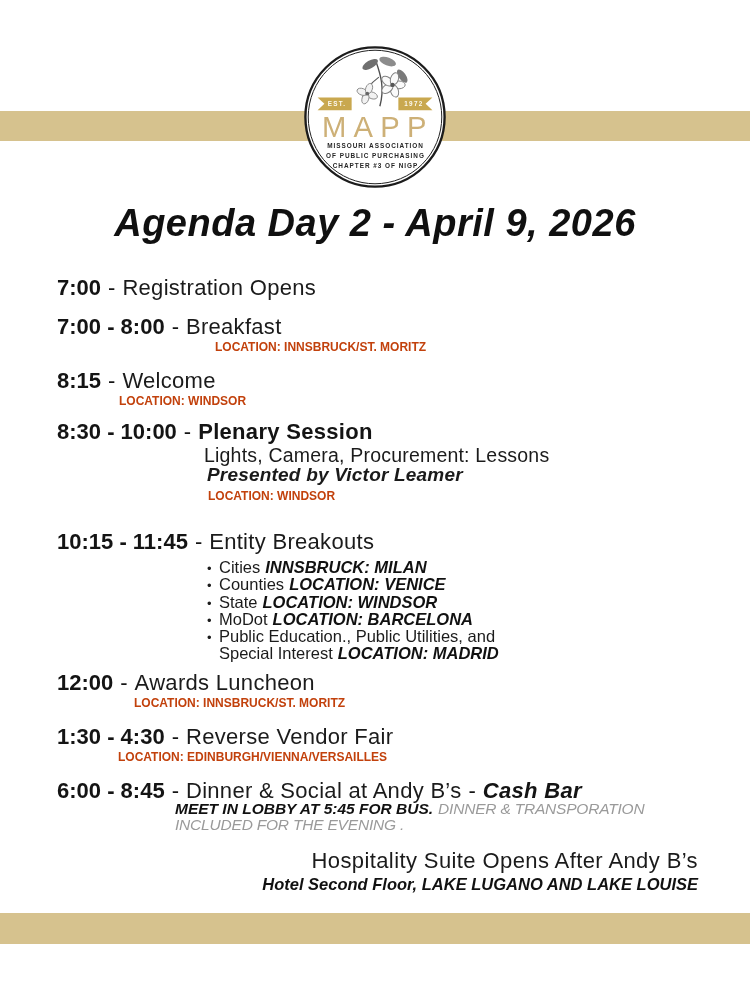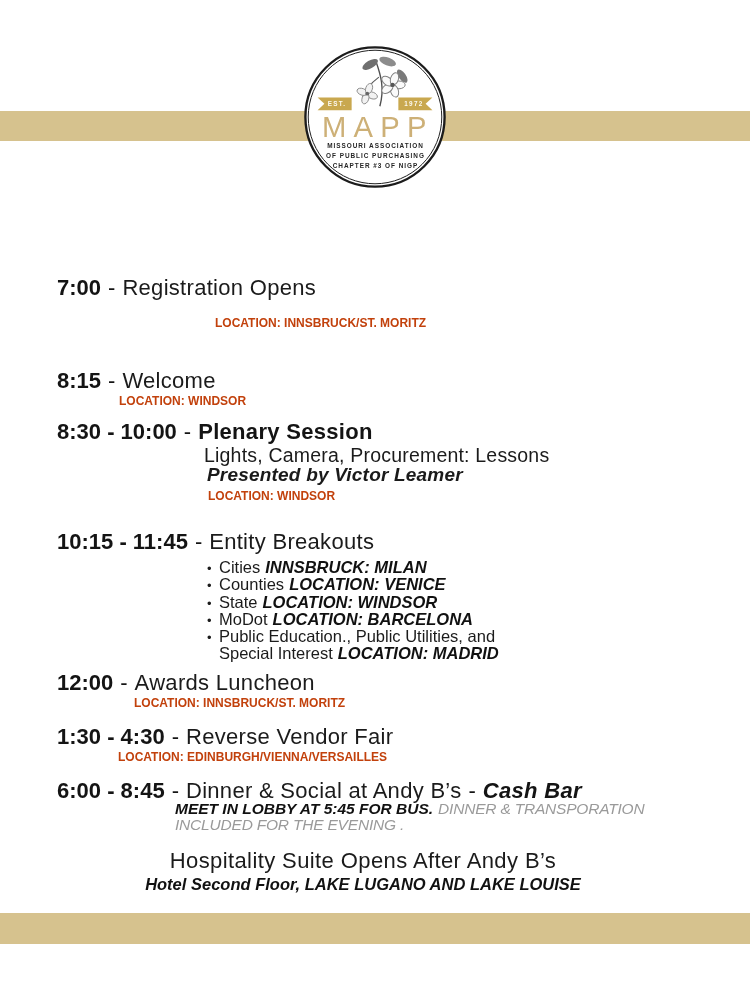--- a/index.html
+++ b/index.html
@@ -28,21 +28,21 @@
   .p-loc{margin-left:151px;margin-top:3px;}
   .bullets{margin-top:5px;margin-left:150px;}
   .bullet-row{position:relative;padding-left:12px;font-size:16.5px;line-height:17.3px;color:#1b1b1b;}
   .bullet-row::before{content:"\2022";position:absolute;left:0;top:1px;font-size:13px;color:#1b1b1b;}
   .b-name{margin-right:5px;}
   .b-loc{font-weight:bold;font-style:italic;color:#111;}
   .note{margin-left:118px;margin-top:-2px;font-size:15.5px;line-height:15.5px;width:580px;}
   .note-bold{font-weight:bold;font-style:italic;color:#111;}
   .note-gray{font-style:italic;color:#9a9a9a;letter-spacing:-0.2px;}
   .note-gray.after{margin-left:5px;}
-  .footer{position:absolute;top:849px;left:16px;width:694px;text-align:center;}
+  .footer{position:absolute;top:849px;left:4px;width:694px;text-align:right;}
   .footer-line1{font-size:22px;line-height:23px;letter-spacing:0.4px;color:#1b1b1b;}
   .footer-line2{font-size:16.5px;line-height:17px;font-weight:bold;font-style:italic;margin-top:4px;color:#111;}
 </style>
 </head>
 <body>
 
 <div class="page">
 
   <div class="band band-top"></div>
   <div class="band band-bottom"></div>
@@ -81,28 +81,32 @@
         <polygon points="99,55 134,55 127,61.5 134,68 99,68" fill="#c9a84f"></polygon>
         <text x="115" y="64" text-anchor="middle" font-size="6.5" font-weight="bold" letter-spacing="1.4" fill="#fcf9f0">1972</text>
       </g>
       <text x="78" y="96" text-anchor="middle" font-size="30" letter-spacing="7.5" fill="#cdb077">MAPP</text>
       <text x="75.5" y="107" text-anchor="middle" font-size="6.6" font-weight="bold" letter-spacing="1" fill="#262626">MISSOURI ASSOCIATION</text>
       <text x="75.5" y="117" text-anchor="middle" font-size="6.6" font-weight="bold" letter-spacing="1" fill="#262626">OF PUBLIC PURCHASING</text>
       <text x="75.5" y="127" text-anchor="middle" font-size="6.6" font-weight="bold" letter-spacing="1" fill="#262626">CHAPTER #3 OF NIGP</text>
     </svg>
   </div>
 
+  <h1 class="title">Agenda Day 2 - April 9, 2026</h1>
 
   <div class="item" style="top:276px">
     <div class="row">
       <span class="time">7:00</span><span class="sep">-</span><span class="evt">Registration Opens</span>
     </div>
   </div>
 
   <div class="item" style="top:315px">
+    <div class="row">
+      <span class="time">7:00 - 8:00</span><span class="sep">-</span><span class="evt">Breakfast</span>
+    </div>
     <div class="loc" style="margin-left:158px">LOCATION: INNSBRUCK/ST. MORITZ</div>
   </div>
 
   <div class="item" style="top:369px">
     <div class="row">
       <span class="time">8:15</span><span class="sep">-</span><span class="evt">Welcome</span>
     </div>
     <div class="loc" style="margin-left:62px">LOCATION: WINDSOR</div>
   </div>
 

